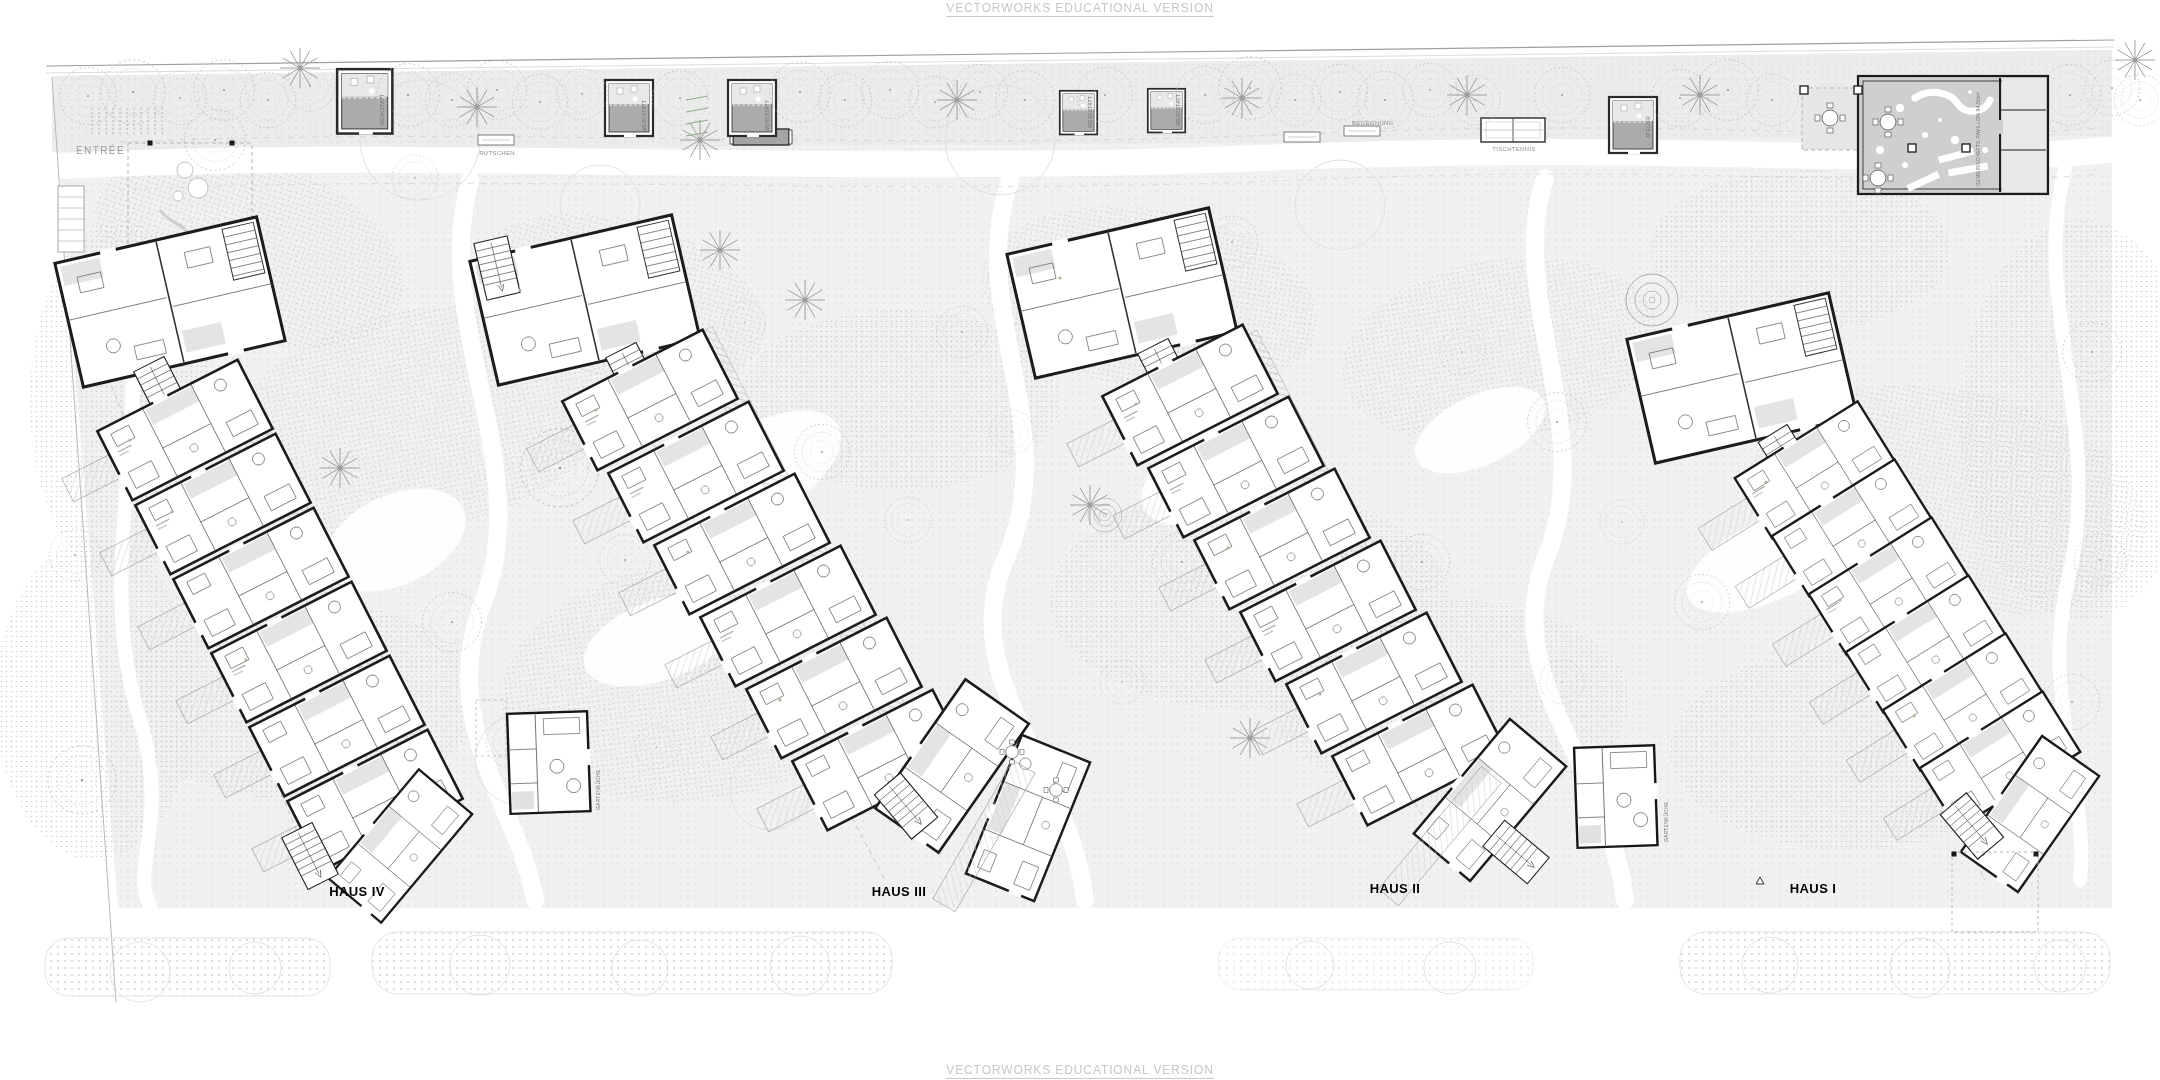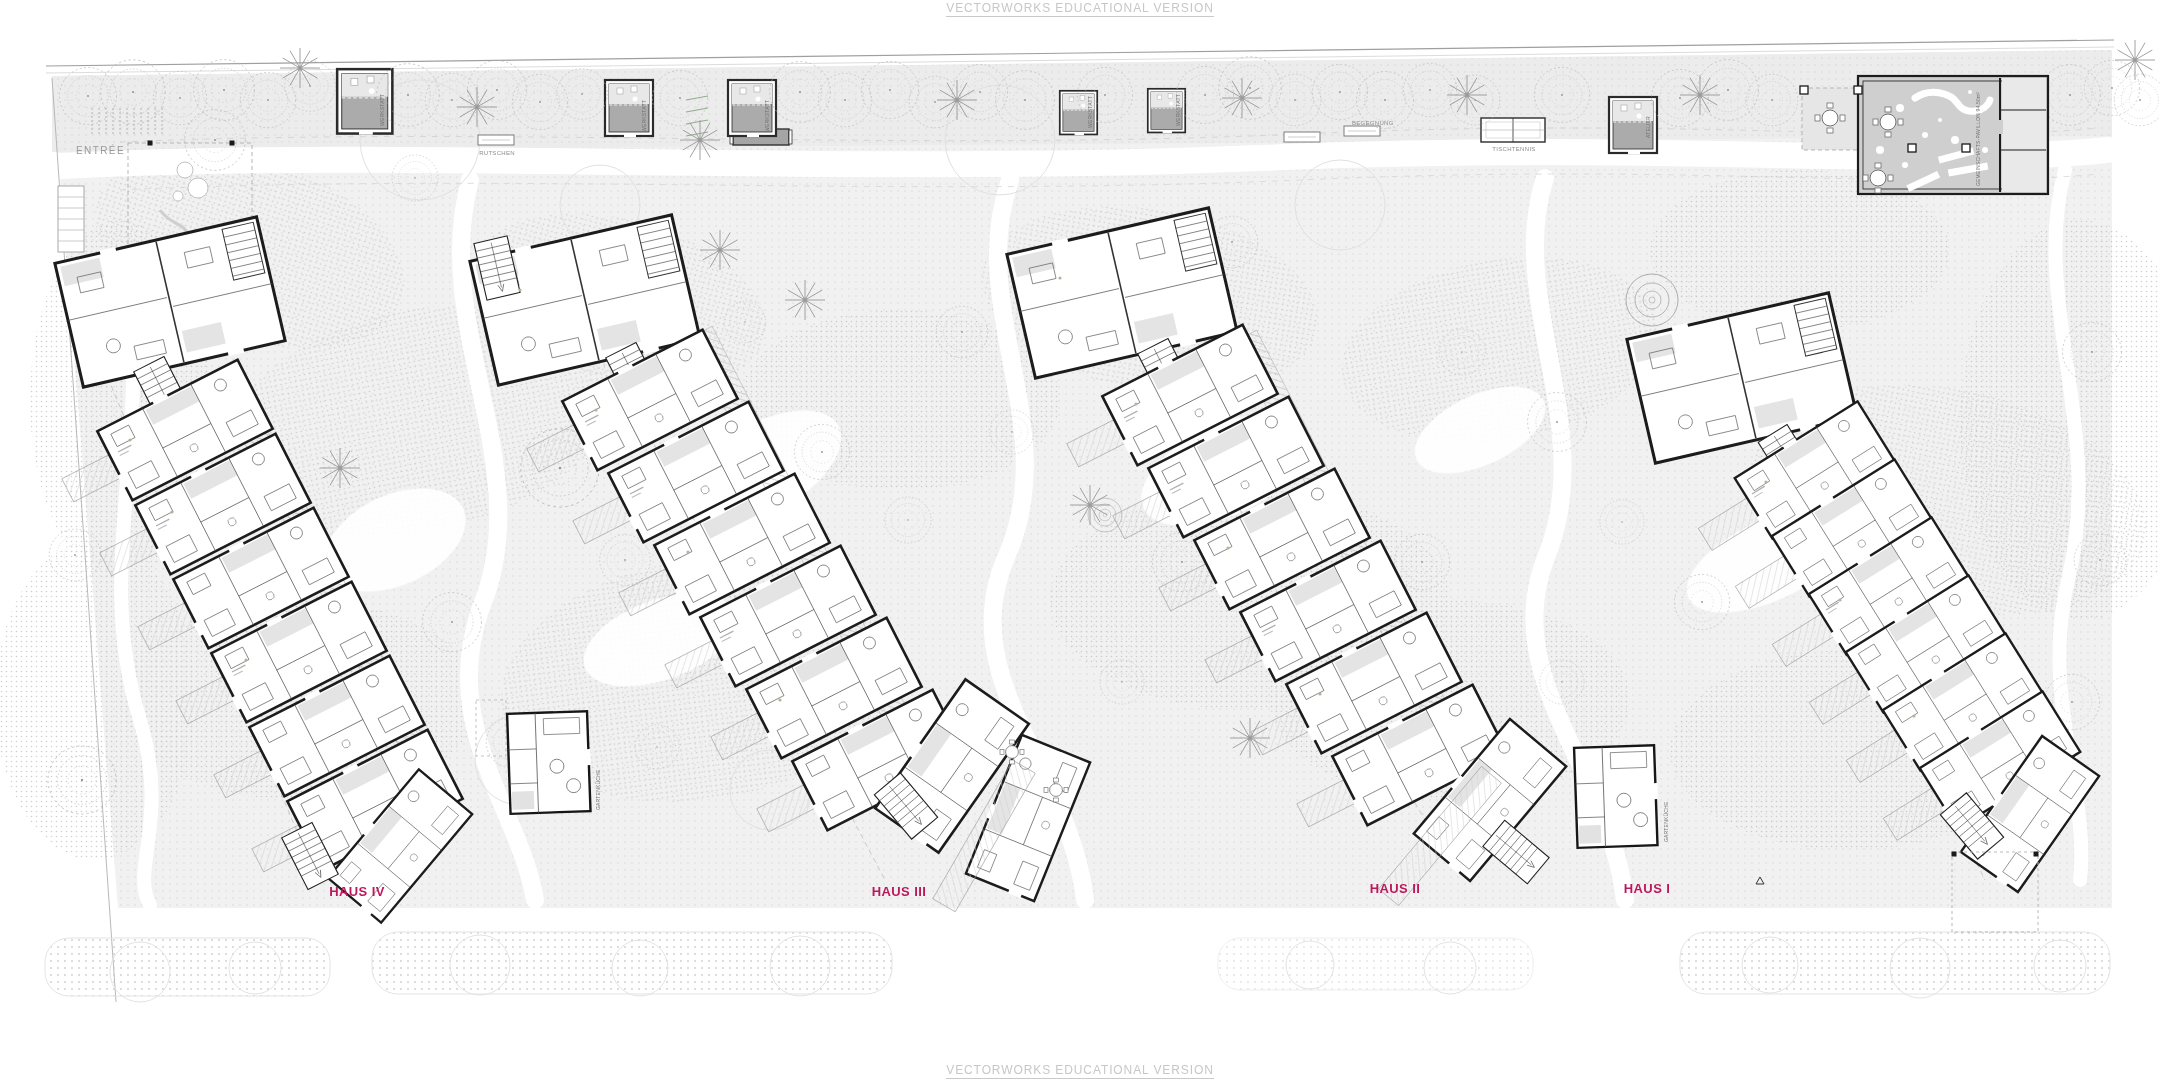--- a/index.html
+++ b/index.html
@@ -3,21 +3,21 @@
 <meta charset="utf-8">
 <style>
   html,body{margin:0;padding:0;background:#fff;}
   .canvas{position:relative;width:2160px;height:1080px;background:#ffffff;overflow:hidden;
           font-family:"Liberation Sans",sans-serif;}
   svg{position:absolute;left:0;top:0;}
   .lbl{position:absolute;color:#8f8f8f;line-height:1;}
   .wm{position:absolute;left:0;right:0;text-align:center;color:#c7c7c7;font-size:12px;
       letter-spacing:.9px;}
   .wm span{border-bottom:1px solid #c9c9c9;padding-bottom:1px;}
-  .haus{font-weight:bold;font-size:13px;color:#be185d;letter-spacing:.4px;width:110px;text-align:center;}
+  .haus{font-weight:bold;font-size:13px;color:#000000;letter-spacing:.4px;width:110px;text-align:center;}
   .tiny{font-size:6px;letter-spacing:.3px;color:#8d8d8d;}
   .micro{font-size:5px;letter-spacing:.2px;color:#6f6f6f;}
   .v{transform:rotate(-90deg);transform-origin:0 0;white-space:nowrap;}
   .entree{font-size:10px;letter-spacing:1.4px;color:#9a9a9a;text-align:center;}
 </style>
 </head>
 <body>
 
 <div class="canvas">
 
@@ -525,21 +525,21 @@
 <div class="wm" style="top:1063px"><span>VECTORWORKS EDUCATIONAL VERSION</span></div>
 
 <div class="lbl entree" style="left:76px;top:146px">ENTRÉE</div>
 <div class="lbl tiny" style="left:462px;top:150px;width:70px;text-align:center">RUTSCHEN</div>
 <div class="lbl tiny" style="left:1478px;top:146px;width:72px;text-align:center">TISCHTENNIS</div>
 <div class="lbl tiny" style="left:1352px;top:120px">BEGEGNUNG</div>
 
 <div class="lbl haus" style="left:302px;top:885px">HAUS IV</div>
 <div class="lbl haus" style="left:844px;top:885px">HAUS III</div>
 <div class="lbl haus" style="left:1340px;top:882px">HAUS II</div>
-<div class="lbl haus" style="left:1592px;top:882px">HAUS I</div>
+<div class="lbl haus" style="left:1758px;top:882px">HAUS I</div>
 
 <div class="lbl micro v" style="left:380px;top:126px">WERKSTATT</div>
 <div class="lbl micro v" style="left:642px;top:132px">WERKSTATT</div>
 <div class="lbl micro v" style="left:765px;top:132px">WERKSTATT</div>
 <div class="lbl micro v" style="left:1088px;top:128px">WERKSTATT</div>
 <div class="lbl micro v" style="left:1176px;top:126px">WERKSTATT</div>
 <div class="lbl micro v" style="left:1646px;top:138px">ATELIER</div>
 
 <div class="lbl micro v" style="left:1976px;top:186px">GEMEINSCHAFTS-PAVILLON 94.50m²</div>
 <div class="lbl micro v" style="left:596px;top:810px">GARTENKÜCHE</div>

